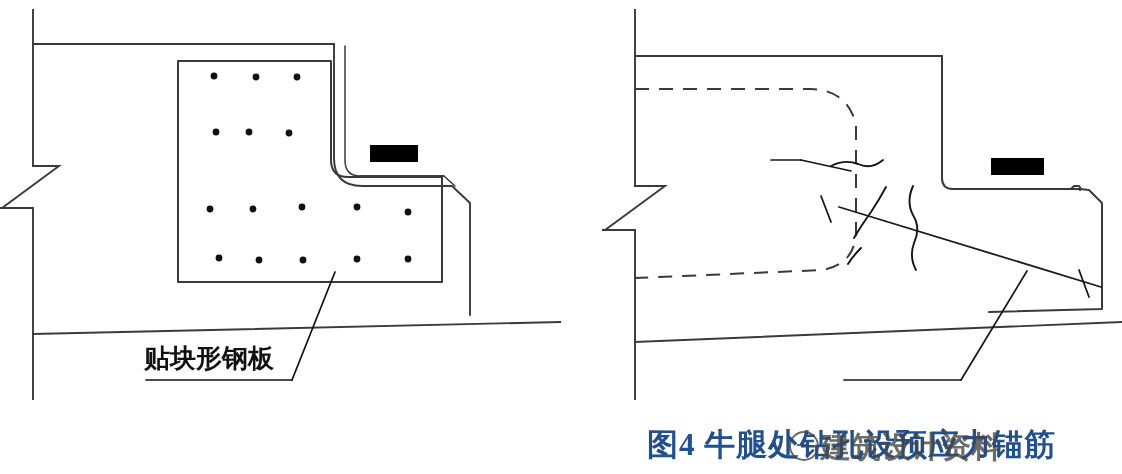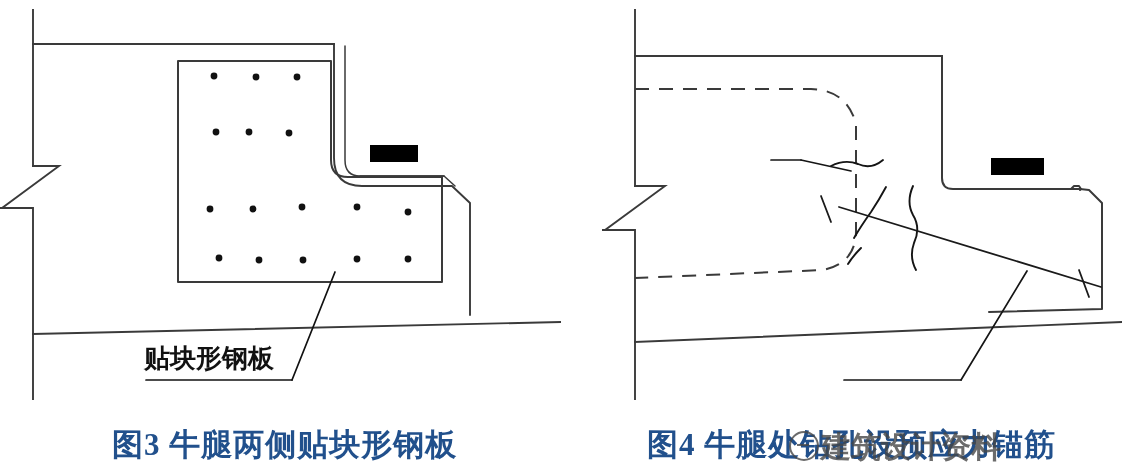--- a/index.html
+++ b/index.html
@@ -148,21 +148,20 @@
       </g>
 
       <g fill="none" stroke="#111111" stroke-width="1.7" stroke-linecap="round">
         <path d="M 335 272 L 292 380"></path>
         <path d="M 146 380 L 292 380"></path>
       </g>
     </svg>
 
     <div class="diag-label" id="label-steel-plate">贴块形钢板</div>
 
-    <div class="caption" id="caption-left">图3 牛腿两侧贴块形钢板</div>
   </div>
 
   <div class="figure-pane" id="pane-right">
 
     <svg class="fig-svg" width="561" height="400" viewBox="0 0 561 400">
 
       <g fill="none" stroke="#3a3a3a" stroke-width="1.9" stroke-linecap="square" stroke-linejoin="miter">
 
         <path d="M 74 10 L 74 56"></path>
         <path d="M 74 56 L 381 56"></path>

